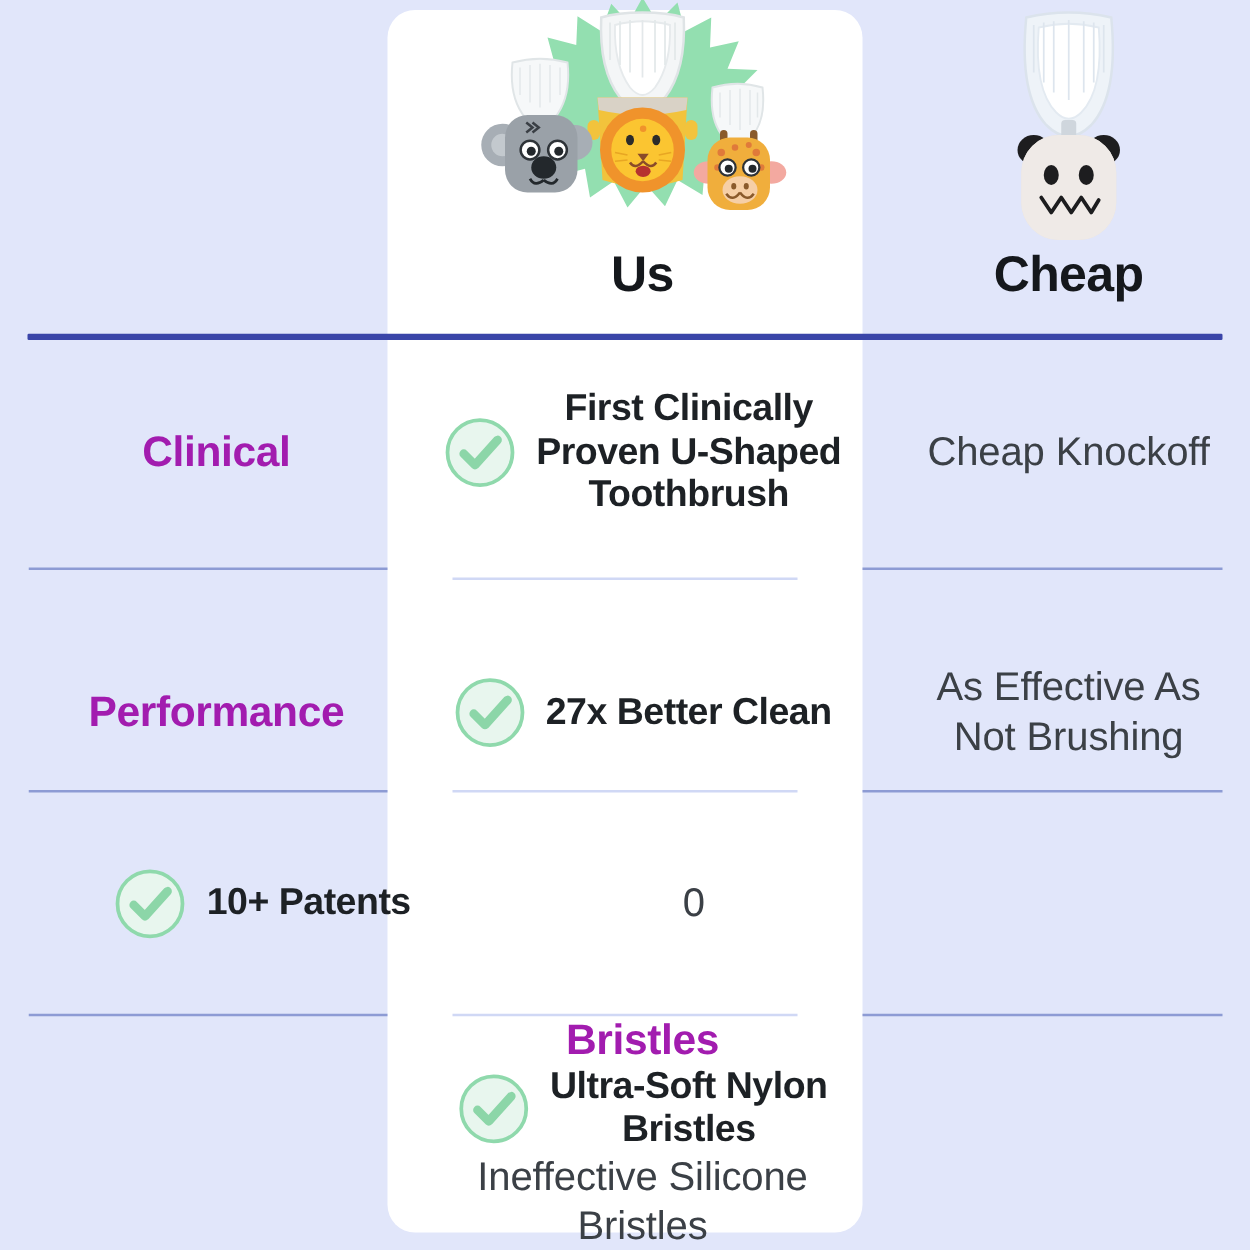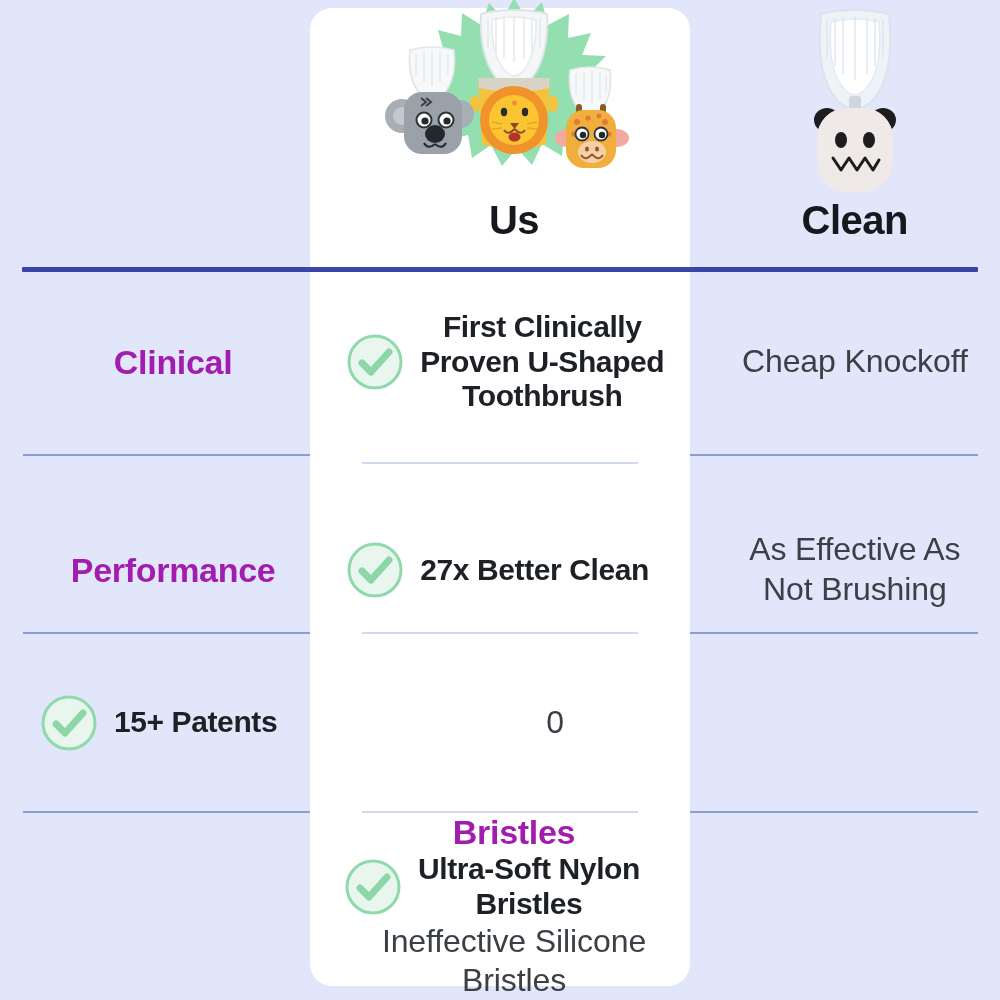--- a/index.html
+++ b/index.html
@@ -47,21 +47,21 @@
   .cell-label {
     width: 310px;
     text-align: center;
     padding: 0 14px;
   }
   .cell-us {
     width: 380px;
     padding: 0 20px;
     display: flex;
     align-items: center;
-    justify-content: flex-start;
+    justify-content: center;
     gap: 16px;
   }
   .cell-them {
     width: 310px;
     text-align: center;
     padding: 0 18px;
   }
 
   
   #header-row { top: 0; height: 269px; align-items: flex-end; }
@@ -296,21 +296,21 @@
 
           <rect x="42" y="104" width="76" height="84" rx="30" fill="#e8e2de"></rect>
           <rect x="42" y="104" width="76" height="84" rx="30" fill="#efeae7"></rect>
 
           <ellipse cx="66" cy="136" rx="6" ry="8" fill="#1d1d1f"></ellipse>
           <ellipse cx="94" cy="136" rx="6" ry="8" fill="#1d1d1f"></ellipse>
 
           <path d="M58 154 L66 166 L74 154 L82 166 L90 154 L98 166 L104 156" stroke="#1d1d1f" stroke-width="3" fill="none" stroke-linejoin="round" stroke-linecap="round"></path>
         </svg>
       </div>
-      <div class="hdr-text">Clean</div>
+      <div class="hdr-text">Cheap</div>
     </div>
   </div>
 
   <div id="header-rule"></div>
 
   <div class="row" style="top:269px; height:186px;">
     <div class="cell-label">
       <div class="label-text">
         <div>Clinical</div>
       </div>
@@ -364,21 +364,21 @@
   <div class="sep-inner" style="top:632px;"></div>
   <div class="sep-outer-right" style="top:632px;"></div>
 
   <div class="row" style="top:633px; height:179px;">
     <div class="cell-us">
       <svg class="check-icon" viewBox="0 0 58 58">
         <circle cx="29" cy="29" r="26" fill="#e8f6ee" stroke="#8fd9ac" stroke-width="3"></circle>
         <path d="M16 30 L25 39 L43 19" stroke="#8cd6a8" stroke-width="7" fill="none" stroke-linecap="round" stroke-linejoin="round"></path>
       </svg>
       <div class="us-text">
-        <div>15+ Patents</div>
+        <div>10+ Patents</div>
       </div>
     </div>
     <div class="cell-them">
       <div class="them-text">
         <div>0</div>
       </div>
     </div>
   </div>
 
   <div class="sep-outer-left" style="top:811px;"></div>

